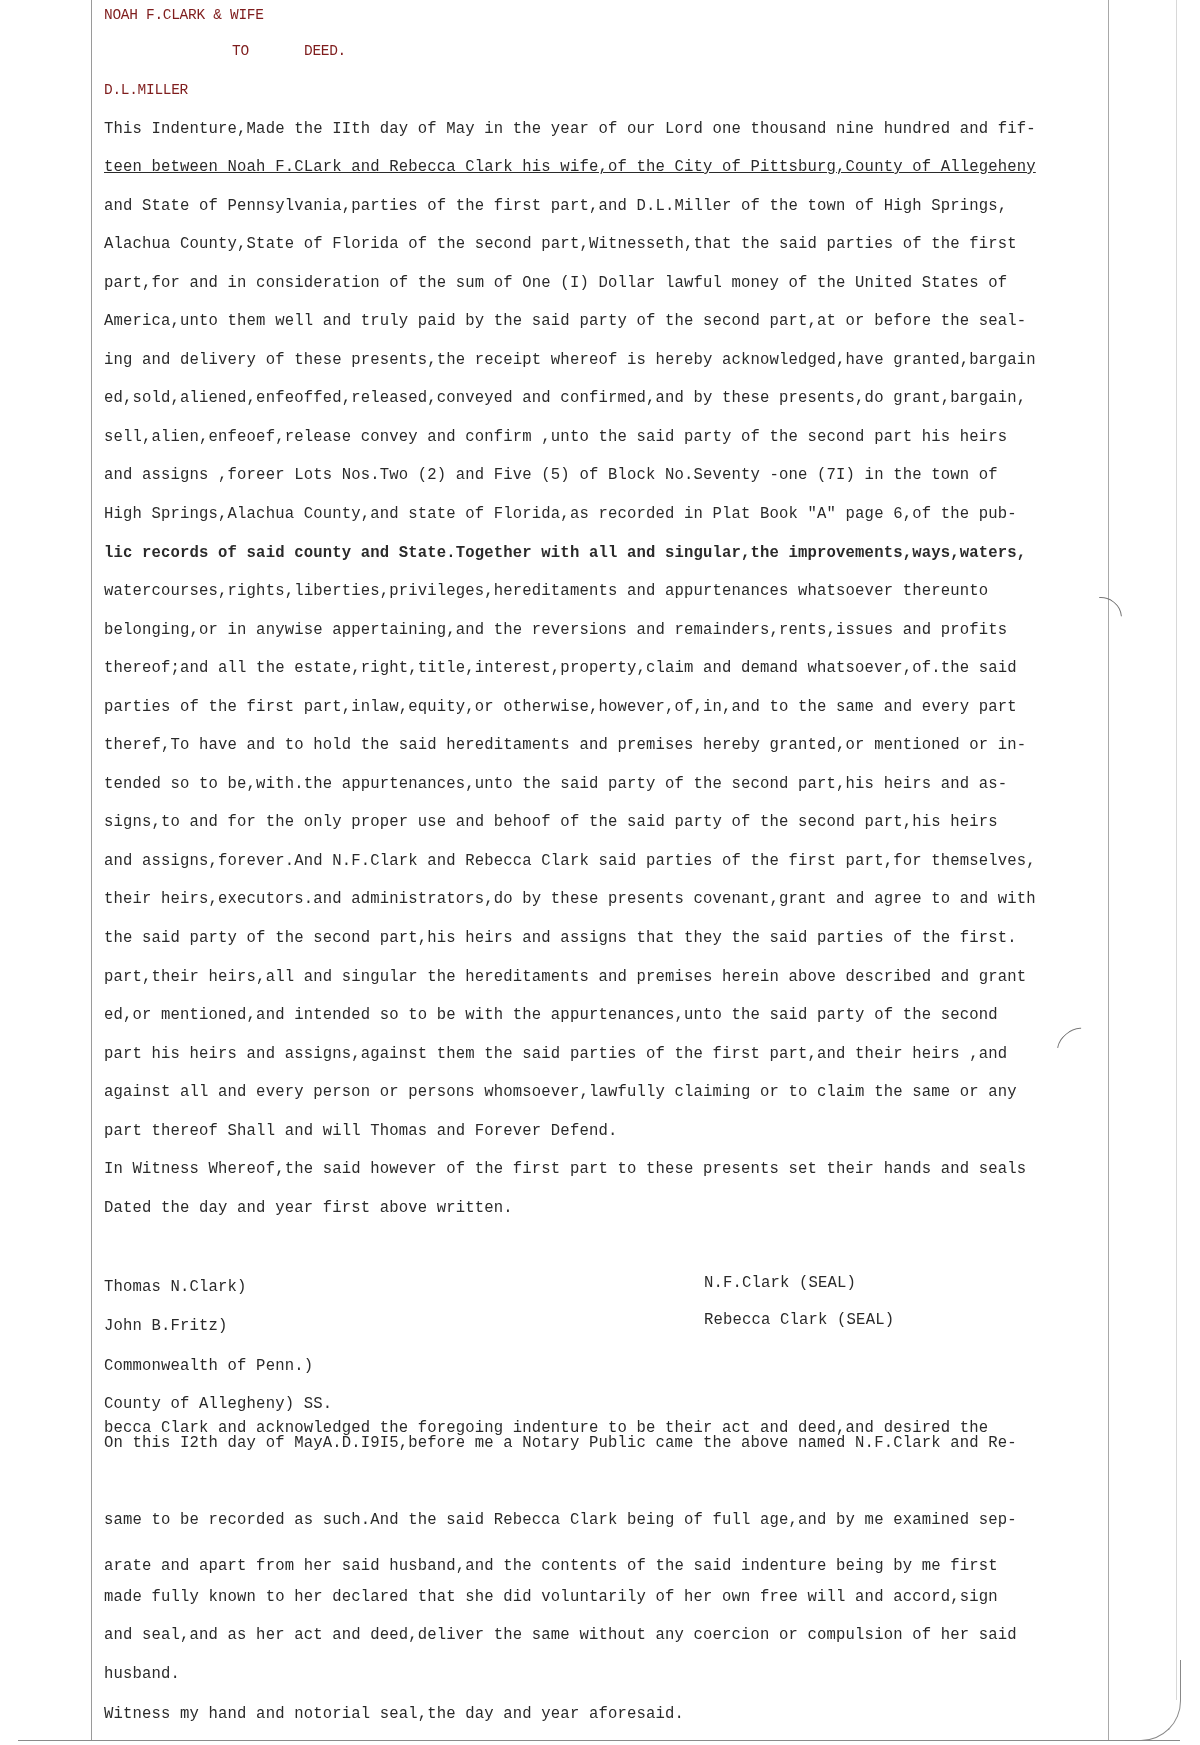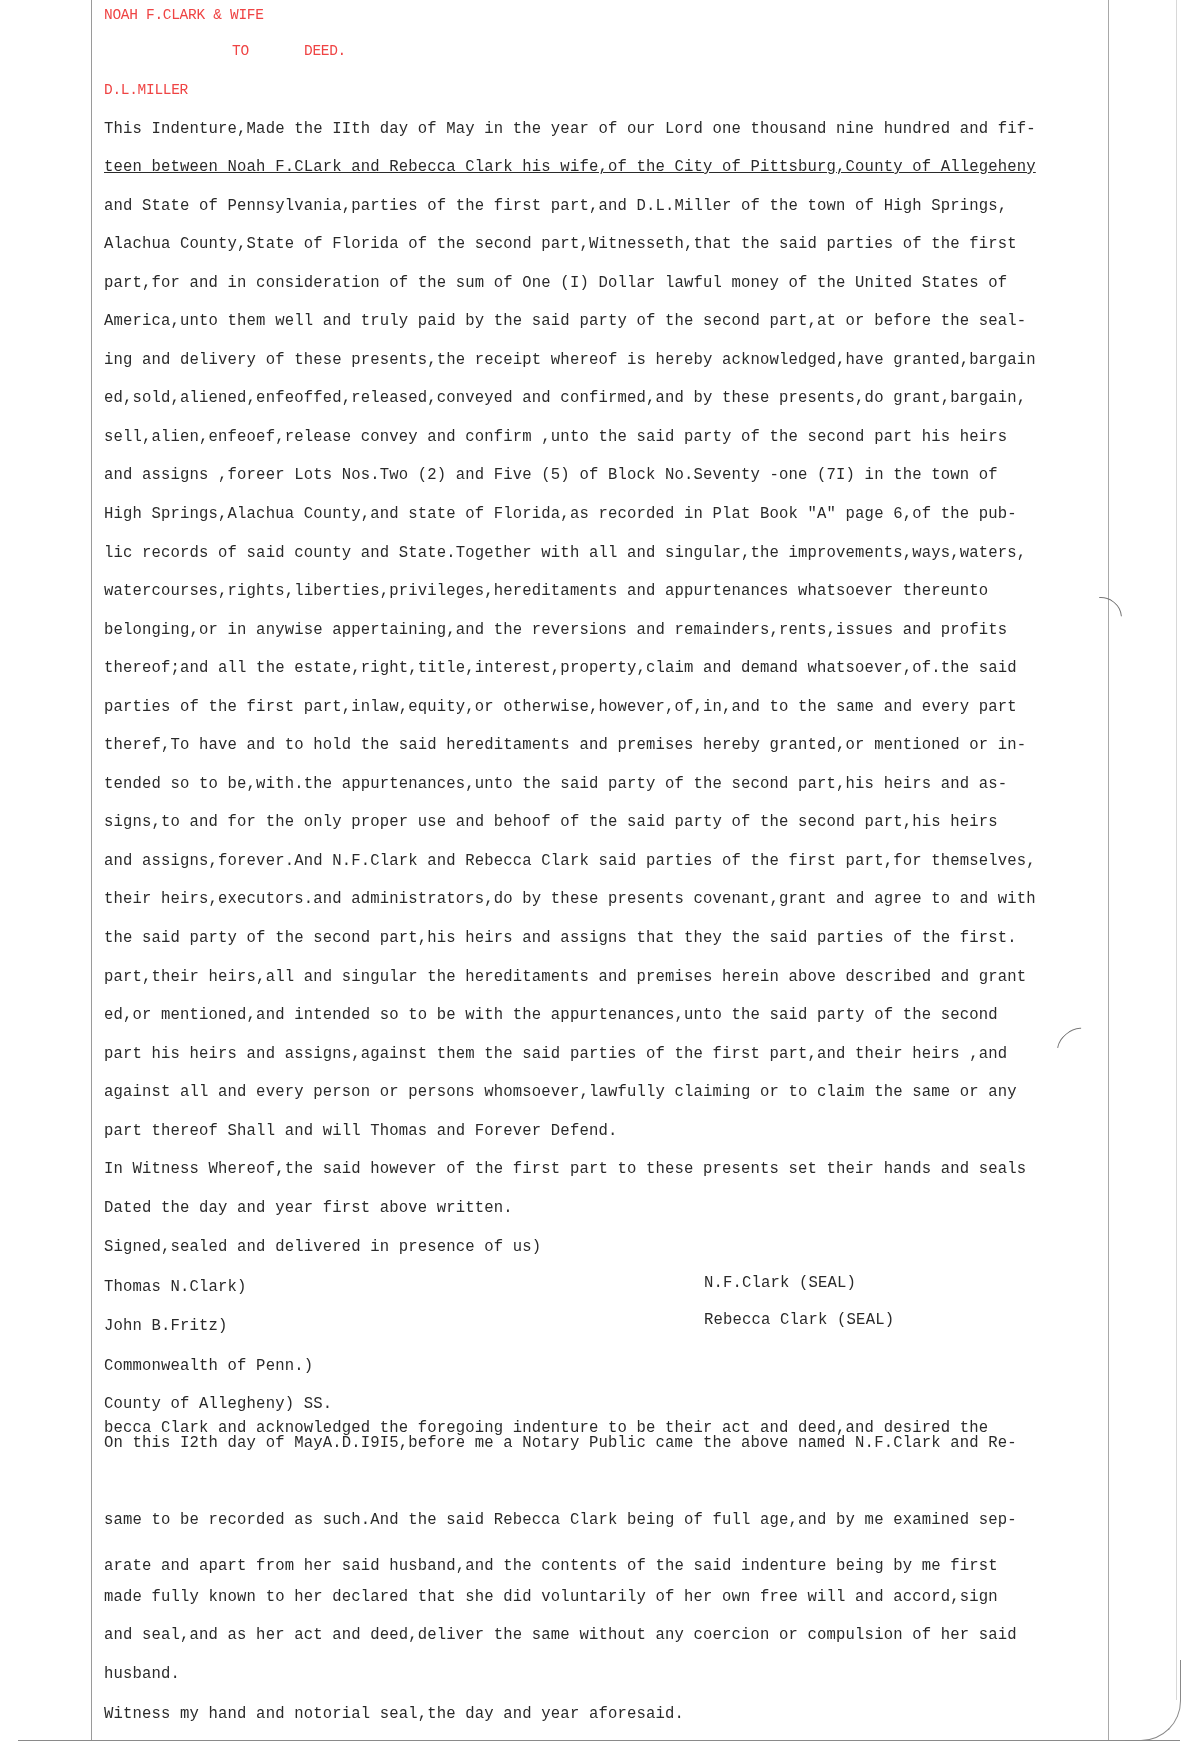--- a/index.html
+++ b/index.html
@@ -14,21 +14,21 @@
   .rule-right { position: absolute; left: 1108px; top: 0; width: 1px; height: 1741px; background: #a8a8a8; }
   .rule-far { position: absolute; left: 1176px; top: 0; width: 1px; height: 1700px; background: #d8d8d8; }
   .rule-bottom { position: absolute; left: 18px; top: 1740px; width: 1162px; height: 1px; background: #8a8a8a; }
   .corner { position: absolute; left: 1125px; top: 1660px; width: 55px; height: 80px;
             border-right: 1px solid #888; border-bottom: 1px solid #888; border-bottom-right-radius: 40px; }
   .line {
     position: absolute; left: 104px; white-space: pre;
     font-size: 15.6px; line-height: 20px; letter-spacing: 0.15px;
     transform: translateY(-10px);
   }
-  .hdr { font-size: 14.5px; letter-spacing: -0.3px; color: #ef4444; }
+  .hdr { font-size: 14.5px; letter-spacing: -0.3px; color: #7f1d1d; }
   .sig { left: 704px; }
   .mark { position: absolute; border: 1px solid #777; border-color: #777 transparent transparent transparent; border-radius: 50%; }
 </style>
 </head>
 <body>
 
 <div class="page">
   <div class="rule-left"></div>
   <div class="rule-right"></div>
   <div class="rule-far"></div>
@@ -45,41 +45,40 @@
     <div class="line" style="top:167px;text-decoration:underline;">teen between Noah F.CLark and Rebecca Clark his wife,of the City of Pittsburg,County of Allegeheny</div>
     <div class="line" style="top:206px;">and State of Pennsylvania,parties of the first part,and D.L.Miller of the town of High Springs,</div>
     <div class="line" style="top:244px;">Alachua County,State of Florida of the second part,Witnesseth,that the said parties of the first</div>
     <div class="line" style="top:283px;">part,for and in consideration of the sum of One (I) Dollar lawful money of the United States of</div>
     <div class="line" style="top:321px;">America,unto them well and truly paid by the said party of the second part,at or before the seal-</div>
     <div class="line" style="top:360px;">ing and delivery of these presents,the receipt whereof is hereby acknowledged,have granted,bargain</div>
     <div class="line" style="top:398px;">ed,sold,aliened,enfeoffed,released,conveyed and confirmed,and by these presents,do grant,bargain,</div>
     <div class="line" style="top:437px;">sell,alien,enfeoef,release convey and confirm ,unto the said party of the second part his heirs</div>
     <div class="line" style="top:475px;">and assigns ,foreer Lots Nos.Two (2) and Five (5) of Block No.Seventy -one (7I) in the town of</div>
     <div class="line" style="top:514px;">High Springs,Alachua County,and state of Florida,as recorded in Plat Book "A" page 6,of the pub-</div>
-    <div class="line" style="top:553px;">lic records of said county and State.Together with all and singular,the improvements,ways,waters,</div>
+    <div class="line" style="top:553px;font-weight:bold;">lic records of said county and State.Together with all and singular,the improvements,ways,waters,</div>
     <div class="line" style="top:591px;">watercourses,rights,liberties,privileges,hereditaments and appurtenances whatsoever thereunto</div>
     <div class="line" style="top:630px;">belonging,or in anywise appertaining,and the reversions and remainders,rents,issues and profits</div>
     <div class="line" style="top:668px;">thereof;and all the estate,right,title,interest,property,claim and demand whatsoever,of.the said</div>
     <div class="line" style="top:707px;">parties of the first part,inlaw,equity,or otherwise,however,of,in,and to the same and every part</div>
     <div class="line" style="top:745px;">theref,To have and to hold the said hereditaments and premises hereby granted,or mentioned or in-</div>
     <div class="line" style="top:784px;">tended so to be,with.the appurtenances,unto the said party of the second part,his heirs and as-</div>
     <div class="line" style="top:822px;">signs,to and for the only proper use and behoof of the said party of the second part,his heirs</div>
     <div class="line" style="top:861px;">and assigns,forever.And N.F.Clark and Rebecca Clark said parties of the first part,for themselves,</div>
     <div class="line" style="top:899px;">their heirs,executors.and administrators,do by these presents covenant,grant and agree to and with</div>
     <div class="line" style="top:938px;">the said party of the second part,his heirs and assigns that they the said parties of the first.</div>
     <div class="line" style="top:977px;">part,their heirs,all and singular the hereditaments and premises herein above described and grant</div>
     <div class="line" style="top:1015px;">ed,or mentioned,and intended so to be with the appurtenances,unto the said party of the second</div>
     <div class="line" style="top:1054px;">part his heirs and assigns,against them the said parties of the first part,and their heirs ,and</div>
     <div class="line" style="top:1092px;">against all and every person or persons whomsoever,lawfully claiming or to claim the same or any</div>
     <div class="line" style="top:1131px;">part thereof Shall and will Thomas and Forever Defend.</div>
     <div class="line" style="top:1169px;">In Witness Whereof,the said however of the first part to these presents set their hands and seals</div>
     <div class="line" style="top:1208px;">Dated the day and year first above written.</div>
   </div>
 
-  <div class="line" style="top:1247px;">Signed,sealed and delivered in presence of us)</div>
   <div class="line" style="top:1287px;">Thomas N.Clark)</div>
   <div class="line sig" style="top:1283px;">N.F.Clark (SEAL)</div>
   <div class="line" style="top:1326px;">John B.Fritz)</div>
   <div class="line sig" style="top:1320px;">Rebecca Clark (SEAL)</div>
 
   <div class="line" style="top:1366px;">Commonwealth of Penn.)</div>
   <div class="line" style="top:1404px;">County of Allegheny) SS.</div>
 
   <div>
     <div class="line" style="top:1443px;">On this I2th day of MayA.D.I9I5,before me a Notary Public came the above named N.F.Clark and Re-</div>

